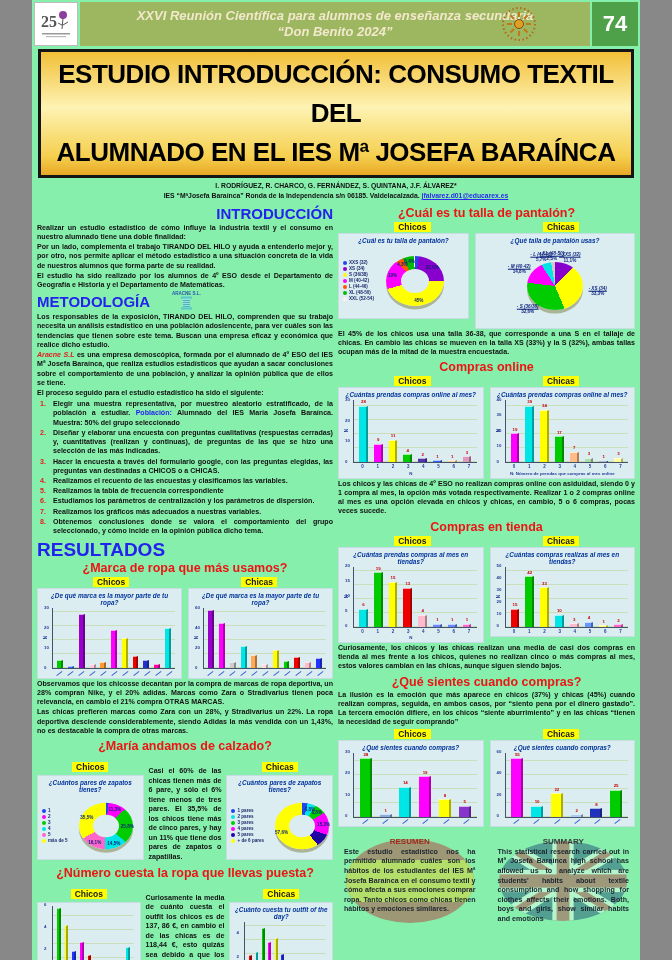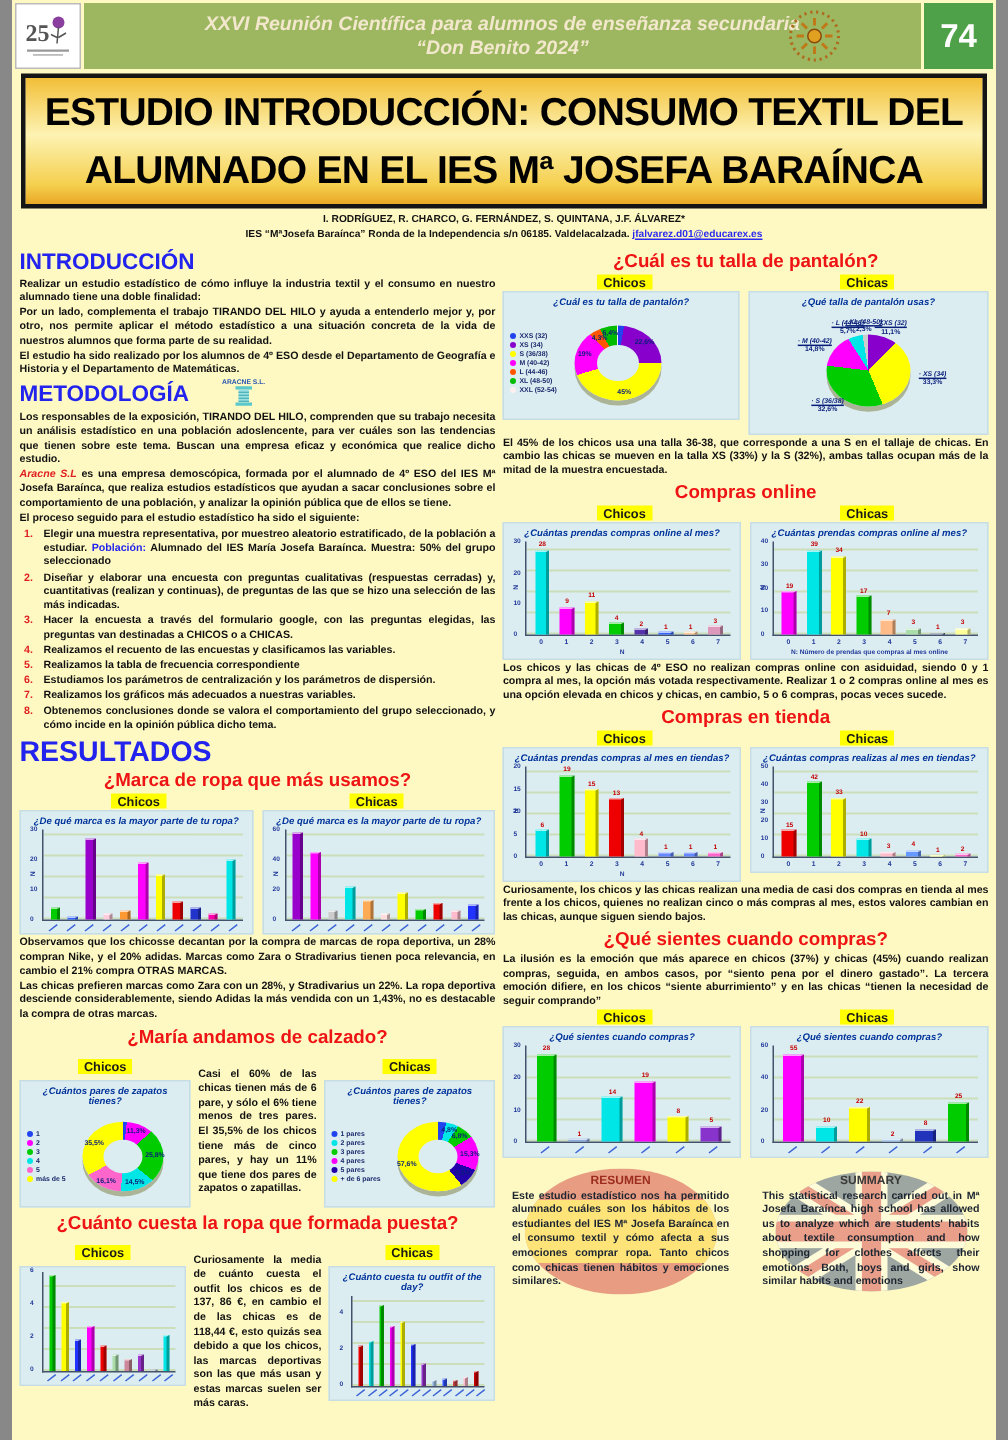--- a/index.html
+++ b/index.html
@@ -1,36 +1,36 @@
 <!DOCTYPE html>
 <html><head>
 <meta charset="utf-8">
 <style>
   html,body{margin:0;padding:0;background:#888;}
-  .poster{position:relative;width:656px;height:960px;background:#fef9c3;margin:0 auto;
+  .poster{position:relative;width:608px;height:960px;background:#86efac;margin:0 auto;
     font-family:"Liberation Sans",sans-serif;color:#111;overflow:hidden;}
   
   .topbar{display:flex;align-items:stretch;height:44px;margin:2px 2px 0 2px;gap:2px;}
   .logo-box{width:42px;background:#fff;border:1px solid #bbb;display:flex;align-items:center;justify-content:center;}
   .green-bar{flex:1;background:#9cb75f;display:flex;flex-direction:column;align-items:center;justify-content:center;position:relative;}
   .conf-line{color:#f3e8cd;font-weight:bold;font-style:italic;font-size:13px;line-height:1.25;text-align:center;width:100%;}
   .emblem{position:absolute;right:52px;top:3px;}
   .num-box{width:46px;background:#4fa149;display:flex;align-items:center;justify-content:center;
     color:#fff;font-weight:900;font-size:22px;}
   
   .main-title{margin:3px 6px;border:3px solid #151515;
     background:linear-gradient(180deg,#f2bf37 0%,#fdf3b3 45%,#f5cf4e 85%,#e8a825 100%);
     text-align:center;font-weight:900;font-size:26px;letter-spacing:-0.5px;line-height:1.5;padding:3px 0;color:#000;}
   .authors{text-align:center;font-size:6.8px;font-weight:bold;line-height:1.45;}
   .authors a{color:#2a2af0;font-weight:bold;}
   
   .columns{display:flex;gap:5px;padding:2px 5px 0 5px;}
   .col-left{width:49.5%;}
   .col-right{width:50.5%;}
-  h2.blue{color:#2323ee;font-size:15px;font-weight:800;margin:2px 0 2px 0;}
+  h2.blue{color:#2323ee;font-size:15px;font-weight:800;margin:2px 0 2px 0;text-align:right;}
   .resultados{color:#2323ee;font-size:19px;font-weight:800;text-align:left;margin:3px 0 0 0;}
   h3.red{color:#ee1414;font-size:12.5px;font-weight:800;text-align:center;margin:3px 0 2px 0;}
   p.body{font-size:7.1px;font-weight:bold;text-align:justify;line-height:1.3;margin:1px 0;}
   .accent-red{color:#e02020;font-style:italic;}
   .accent-blue{color:#2323ee;}
   ol.steps{margin:2px 0 0 0;padding-left:16px;counter-reset:st;list-style:none;}
   ol.steps li{font-size:7.1px;font-weight:bold;line-height:1.3;text-align:justify;position:relative;counter-increment:st;margin-bottom:1px;}
   ol.steps li::before{content:counter(st) ".";color:#e02020;position:absolute;left:-13px;font-weight:bold;}
   .tag-row{display:flex;justify-content:space-around;margin:1px 0;}
   .tag{display:inline-block;background:#ffff00;color:#1a1a1a;font-weight:800;font-size:8.5px;padding:0 4px;}
@@ -369,21 +369,21 @@
                   <span class="p-lab-in" style="left: 50.6375px; top: 17.3397px;">6,8%</span>
                   <span class="p-lab-in" style="left: 57.4822px; top: 29.0623px;">15,3%</span>
                   <span class="p-lab-in" style="left: 52.8938px; top: 42.5752px;">8,5%</span>
                   <span class="p-lab-in" style="left: 15.4312px; top: 36.671px;">57,6%</span>
                 </div>
               </div>
             </div>
         </div>
       </div>
 
-      <h3 class="red">¿Cuánto cuesta la ropa que formada puesta?</h3>
+      <h3 class="red">¿Número cuesta la ropa que llevas puesta?</h3>
       <div class="tri-row">
         <div class="tri-col" style="width:35%;">
           <div class="tag-center"><span class="tag">Chicos</span></div>
           <div class="chart">
               <div class="c-plot" style="height: 66px;">
                 <span class="c-ytick" style="bottom: 0%;">0</span>
                 <span class="c-ytick" style="bottom: 33.3333%;">2</span>
                 <span class="c-ytick" style="bottom: 66.6667%;">4</span>
                 <span class="c-ytick" style="bottom: 100%;">6</span>
                 <div class="bcol">

